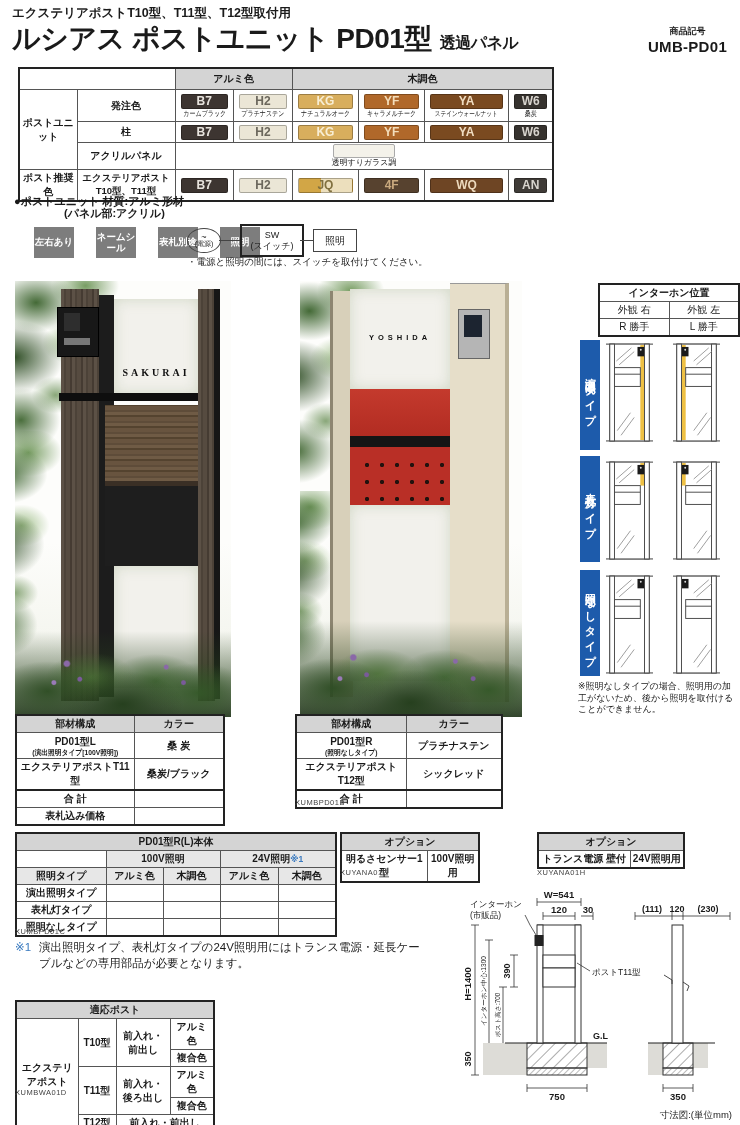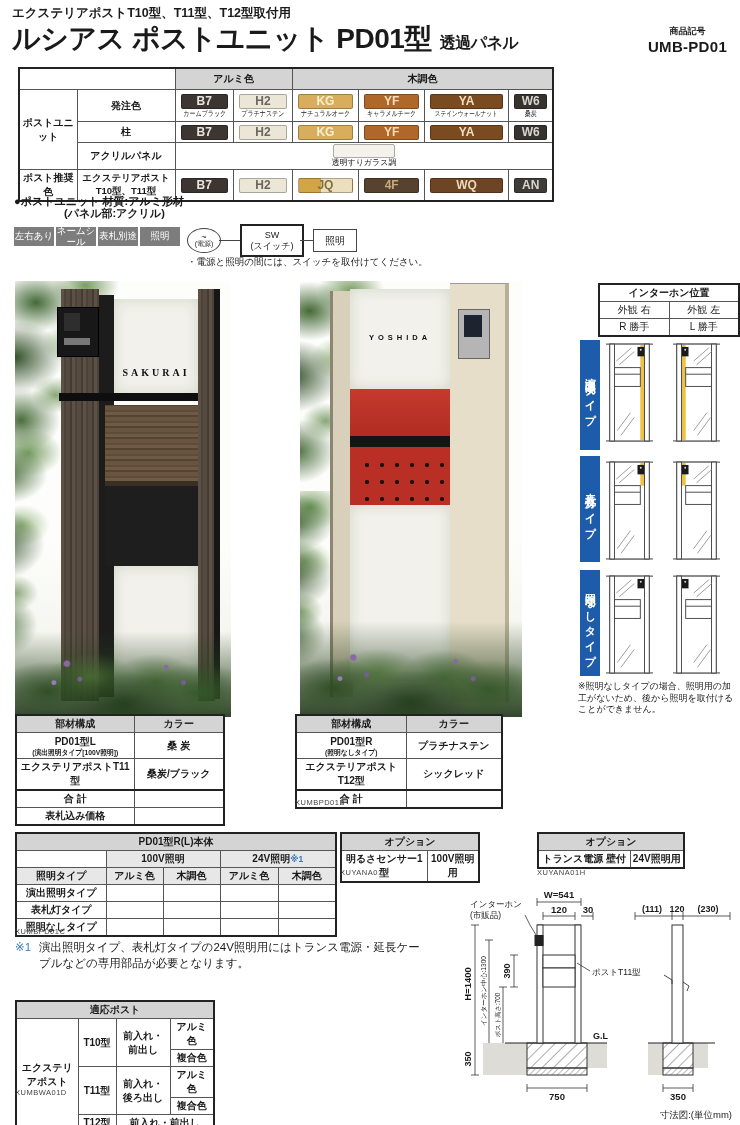--- a/index.html
+++ b/index.html
@@ -26,22 +26,22 @@
   .sw{height:13px;margin:1px 3px 0 3px;border:1px solid rgba(0,0,0,.28);border-radius:2px;
       font-size:12px;font-weight:bold;line-height:13px;text-align:center;}
   .swname{font-size:7.5px;white-space:nowrap;transform:scale(.8,1);transform-origin:center;line-height:9px;}
   .acr{width:60px;height:12px;margin:0 auto;background:#f4f2ea;border:1px solid #aaa;border-radius:2px;}
   .acrlbl{font-size:8px;line-height:10px;}
   
   .mat1{left:14px;top:194px;font-size:11px;font-weight:bold;}
   .mat2{left:64px;top:206px;font-size:11px;font-weight:bold;}
   
   .tags{left:14px;top:227px;display:flex;gap:2px;}
-  .tag{width:40px;height:19px;background:#7d7d7d;color:#fff;font-size:9.5px;font-weight:normal;
-       display:flex;align-items:center;justify-content:center;text-align:center;line-height:1.15;}
+  .tag{width:40px;height:31px;background:#7d7d7d;color:#fff;font-size:9.5px;font-weight:bold;
+       display:flex;align-items:center;justify-content:center;text-align:center;line-height:1.15;margin-left:20px;}
   
   .wire-oval{left:187px;top:228px;width:32px;height:23px;border:1px solid #444;border-radius:50%;
              display:flex;flex-direction:column;align-items:center;justify-content:center;font-size:7px;line-height:1;}
   .wire-oval .tld{font-size:9px;line-height:6px;}
   .wire-sw{left:240px;top:224px;width:60px;height:29px;border:2px solid #222;
            display:flex;flex-direction:column;align-items:center;justify-content:center;font-size:9px;line-height:1.15;}
   .wire-light{left:313px;top:229px;width:42px;height:21px;border:1px solid #444;
               display:flex;align-items:center;justify-content:center;font-size:10px;}
   .wline{height:1px;background:#444;top:240px;}
   .wire-note{left:187px;top:256px;font-size:9.5px;}

